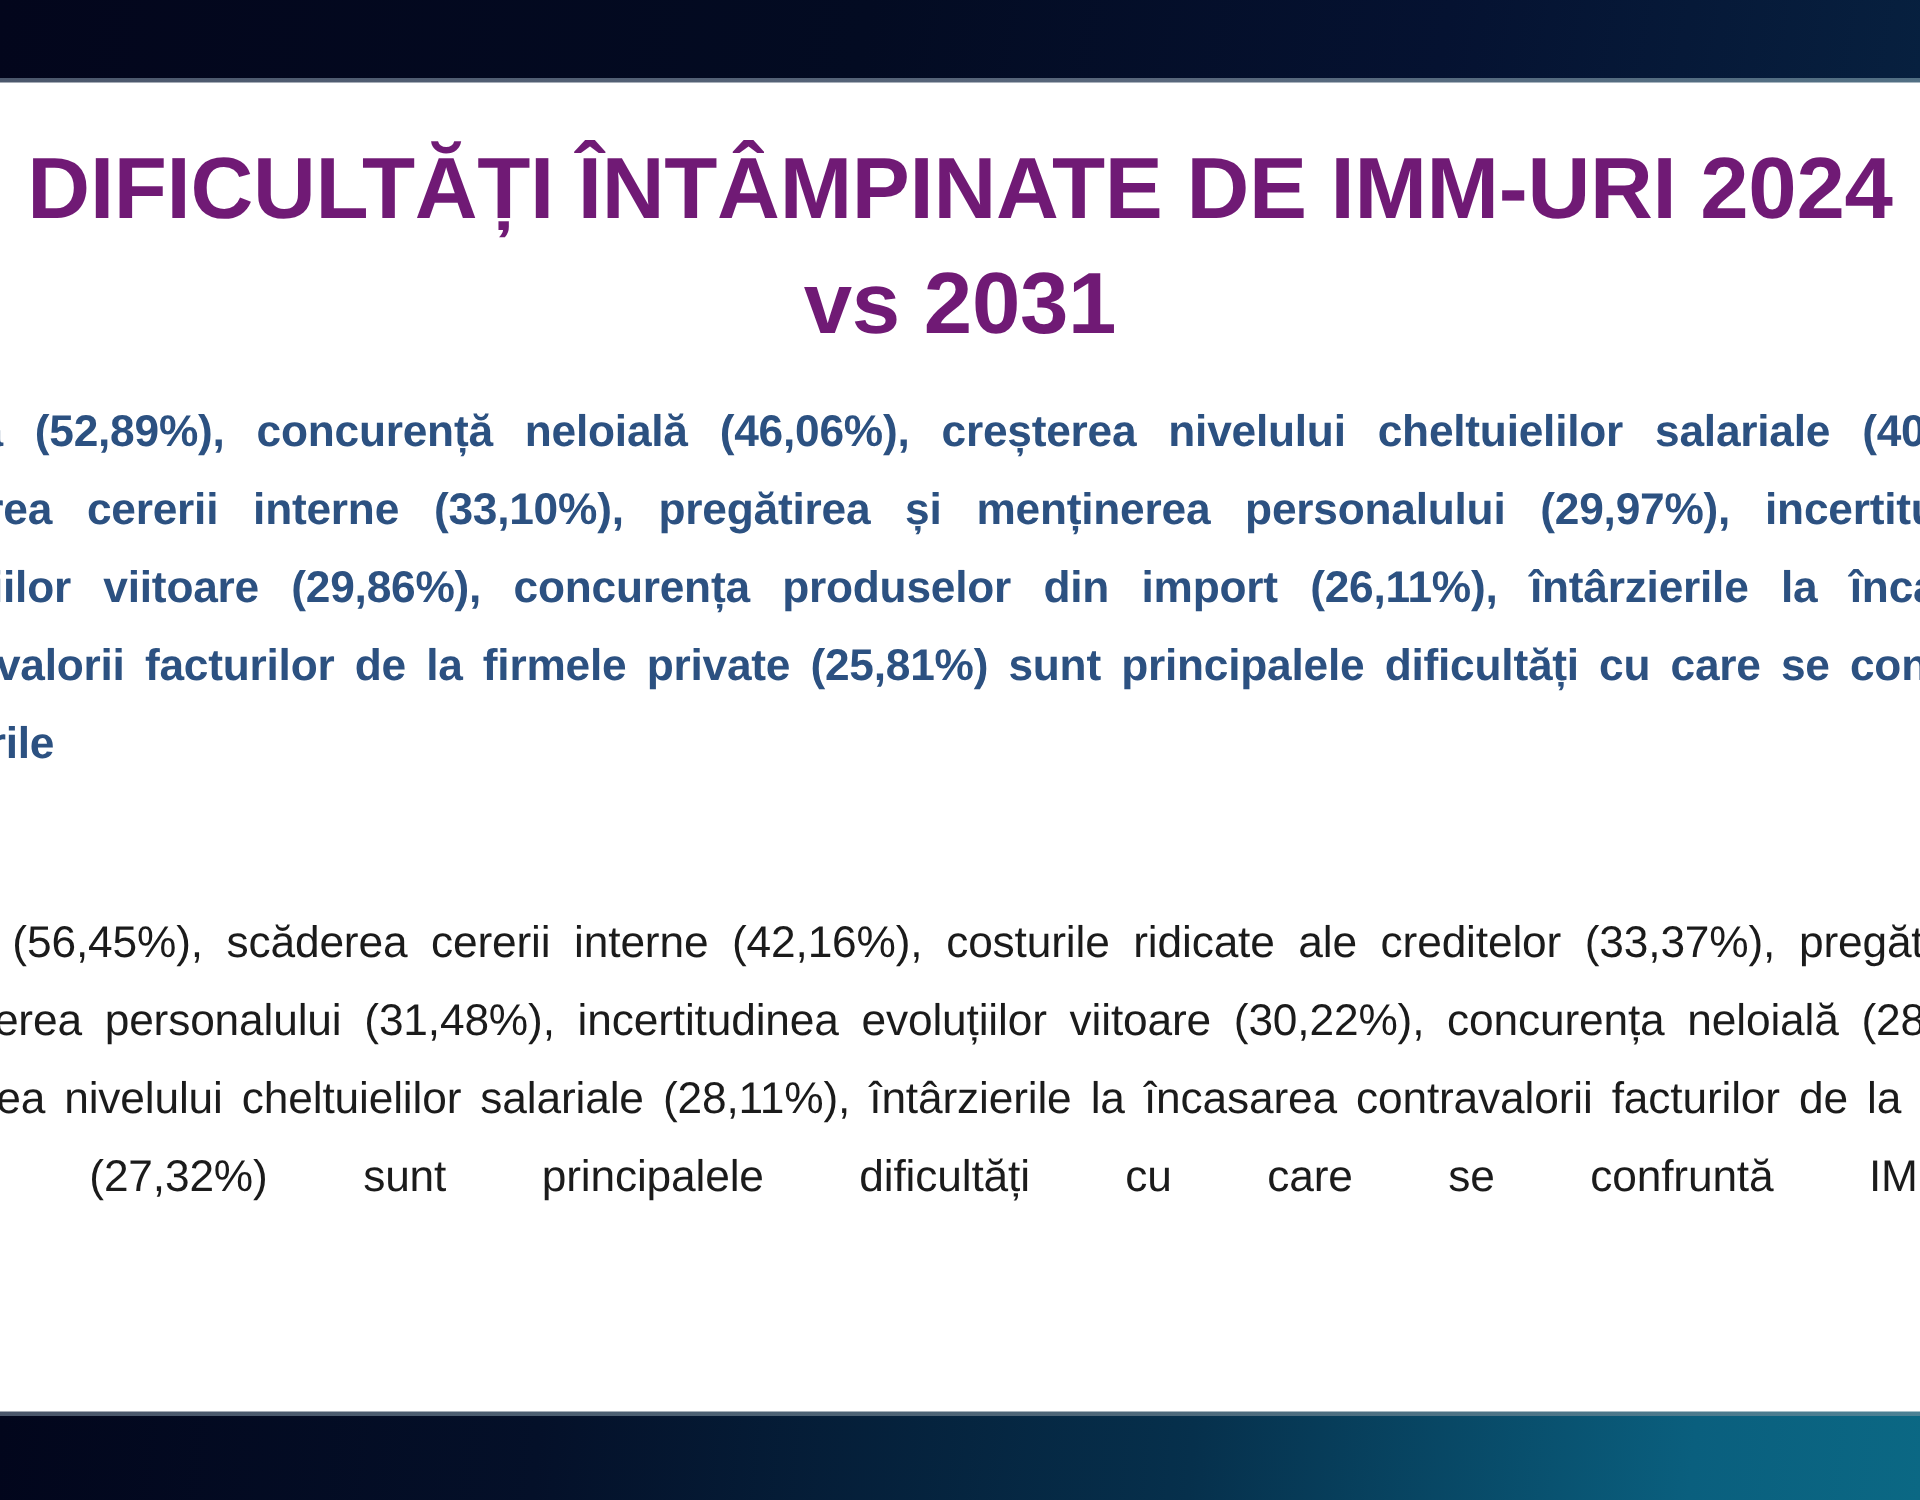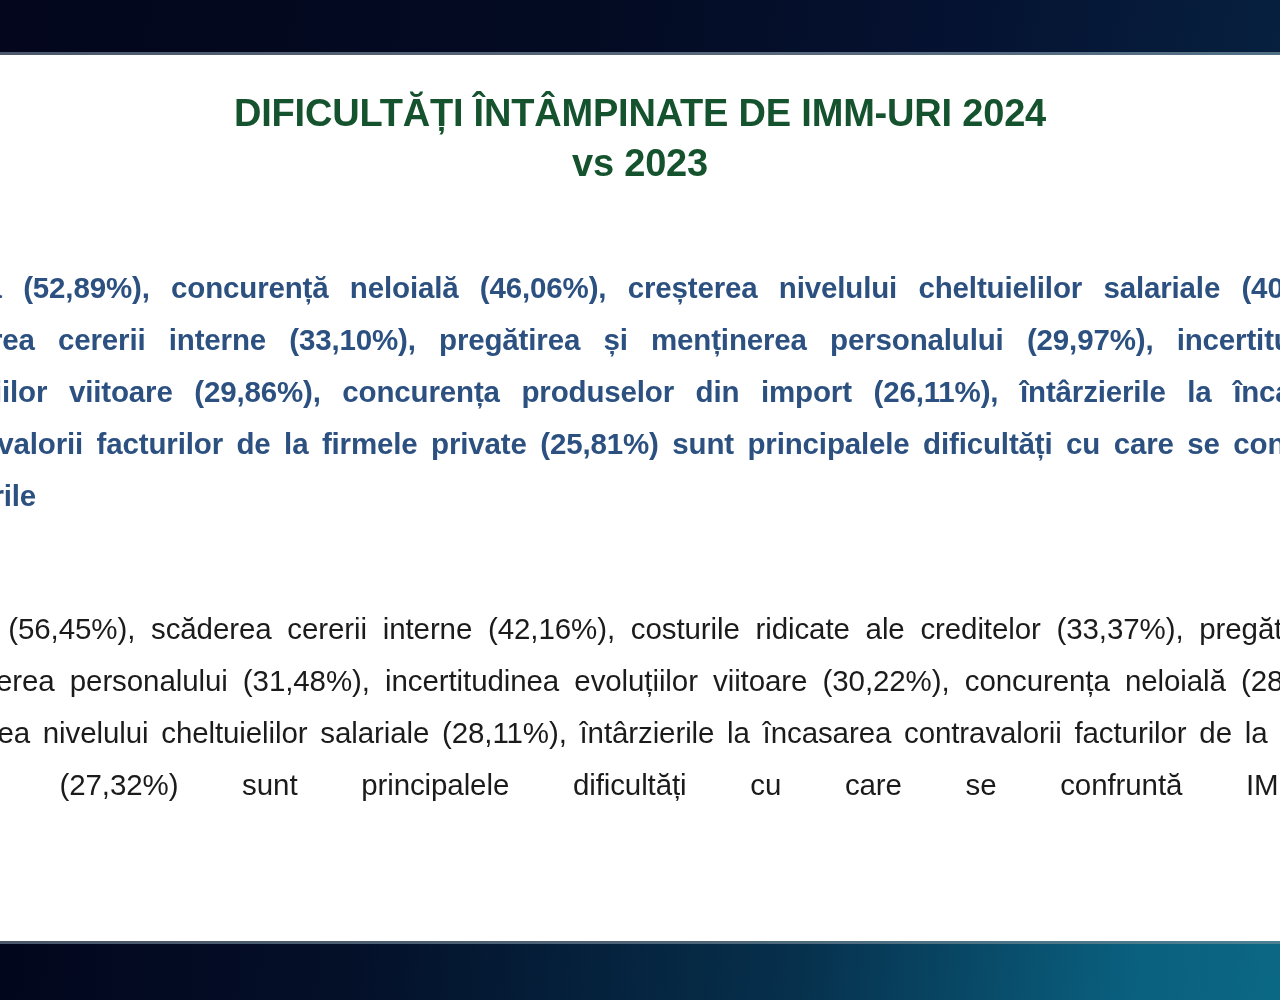--- a/index.html
+++ b/index.html
@@ -63,24 +63,24 @@
   
   .title-block {
     position: absolute;
     top: 88px;
     left: 0;
     width: 1280px;
     text-align: center;
   }
   .title-line {
     display: block;
-    color: #14532d;
+    color: #701a75;
     font-family: "Liberation Sans", sans-serif;
     font-weight: bold;
-    font-size: 38px;
+    font-size: 58px;
     letter-spacing: -0.2px;
     line-height: 1.32;
     white-space: nowrap;
   }
 
   
   .body-area {
     position: absolute;
     top: 232px;
     left: 0;
@@ -122,21 +122,21 @@
 </head>
 <body>
 
 <div class="slide">
 
   <div class="banner-top"></div>
   <div class="banner-top-edge"></div>
 
   <div class="title-block">
     <span class="title-line">DIFICULTĂȚI ÎNTÂMPINATE DE IMM-URI 2024</span>
-    <span class="title-line">vs 2023</span>
+    <span class="title-line">vs 2031</span>
   </div>
 
   <div class="body-area">
     <p class="para para-primary">inflația (52,89%), concurență neloială (46,06%), creșterea nivelului cheltuielilor salariale (40,05%), scăderea cererii interne (33,10%), pregătirea și menținerea personalului (29,97%), incertitudinea evoluțiilor viitoare (29,86%), concurența produselor din import (26,11%), întârzierile la încasarea contravalorii facturilor de la firmele private (25,81%) sunt principalele dificultăți cu care se confruntă IMM-urile</p>
     <p class="para para-secondary">inflația (56,45%), scăderea cererii interne (42,16%), costurile ridicate ale creditelor (33,37%), pregătirea și menținerea personalului (31,48%), incertitudinea evoluțiilor viitoare (30,22%), concurența neloială (28,99%), creșterea nivelului cheltuielilor salariale (28,11%), întârzierile la încasarea contravalorii facturilor de la firmele private (27,32%) sunt principalele dificultăți cu care se confruntă IMM-urile</p>
   </div>
 
   <div class="banner-bottom-edge"></div>
   <div class="banner-bottom"></div>
 

